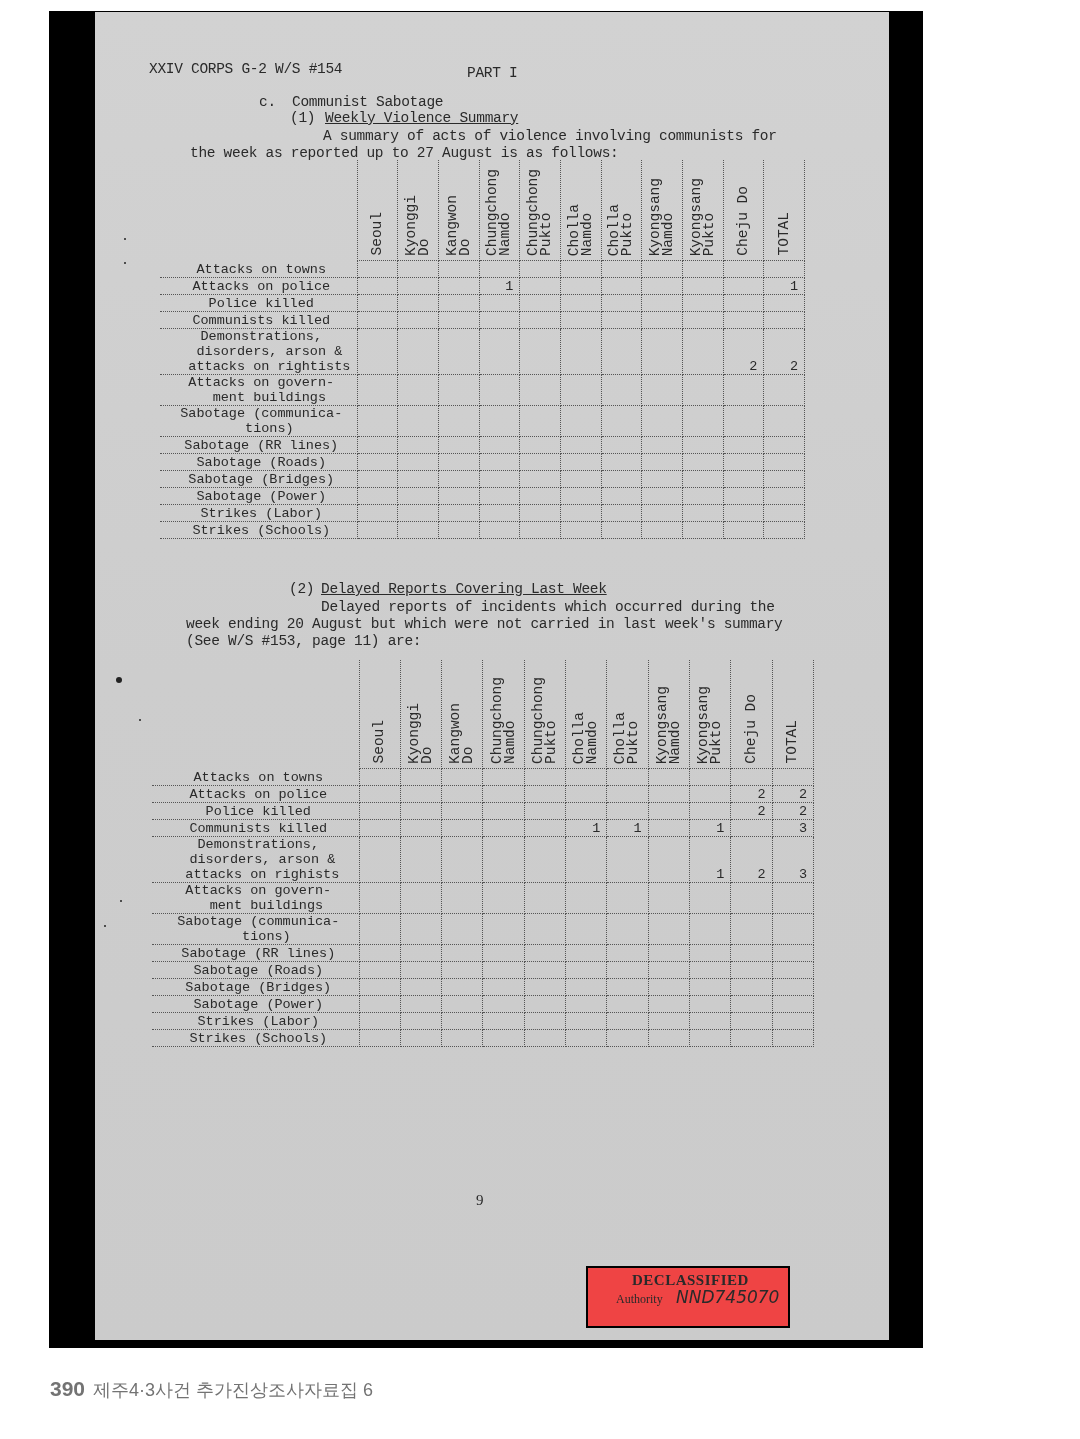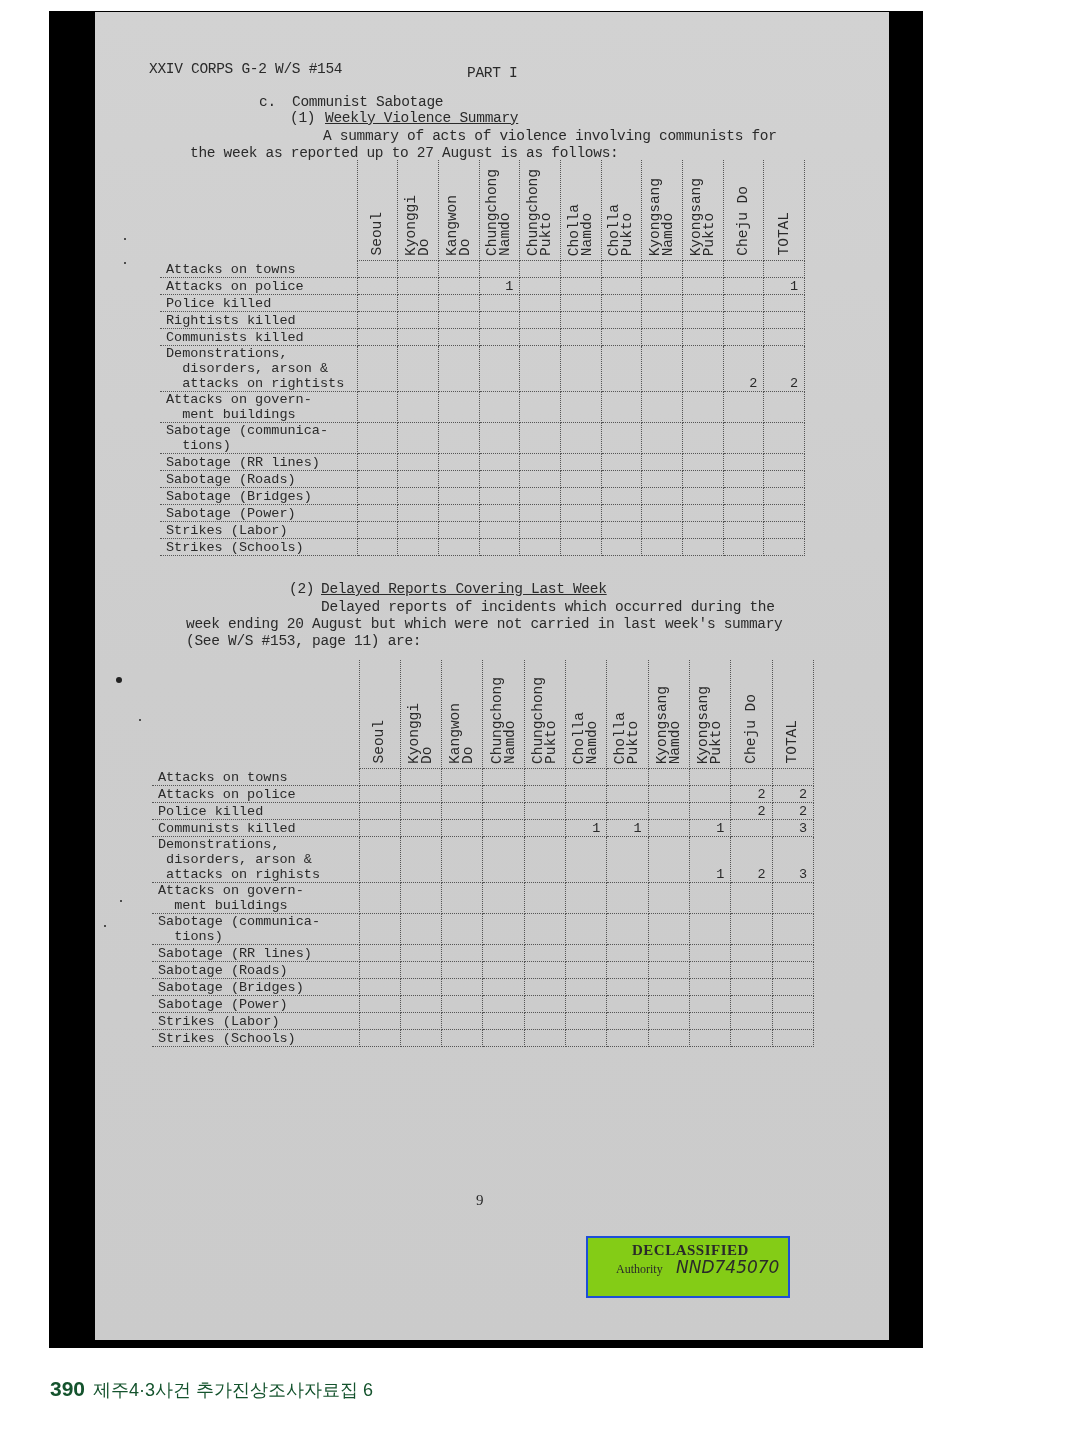--- a/index.html
+++ b/index.html
@@ -6,36 +6,36 @@
   body { width:1080px; height:1439px; background:#ffffff; position:relative; overflow:hidden;
          font-family:"Liberation Mono","DejaVu Sans Mono",monospace; color:#2a2a2a; }
   .frame { position:absolute; left:49px; top:11px; width:874px; height:1337px; background:#000; }
   .paper { position:absolute; left:95px; top:12px; width:794px; height:1328px;
            background:linear-gradient(180deg,#d2d2d2 0%,#cdcdcd 50%,#cbcbcb 100%); }
   .abs { position:absolute; white-space:pre; font-size:14.5px; line-height:16px; letter-spacing:-0.3px; }
   .u { text-decoration:underline; }
   table.grid { position:absolute; border-collapse:collapse; table-layout:fixed; font-size:13.5px; }
   table.grid td { border:1px dotted #555; padding:0; vertical-align:bottom; height:16px; line-height:15px; }
   table.grid td.lbl { border-left:none; border-top:none; border-right:1px dotted #555; padding-left:6px;
-                      white-space:pre; border-bottom:1px dotted #555; }
+                      white-space:pre; border-bottom:1px dotted #555;text-align:center; }
   table.grid td.hdr-blank { border:none; }
   table.grid td.num { text-align:right; padding-right:6px; }
   th.col { border-left:1px dotted #555; border-right:1px dotted #555; border-bottom:1px dotted #555; height:100px;
            vertical-align:bottom; padding:0; font-weight:normal; }
   .rot { writing-mode:vertical-rl; transform:rotate(180deg); font-size:14.5px; line-height:13px;
          text-align:left; white-space:pre; margin:0 auto 4px auto; }
-  .stamp { position:absolute; left:586px; top:1236px; width:200px; height:58px; background:#84cc16;
-           border:2px solid #1d4ed8; font-family:"Liberation Serif","DejaVu Serif",serif; }
+  .stamp { position:absolute; left:586px; top:1266px; width:200px; height:58px; background:#ef4444;
+           border:2px solid #000000; font-family:"Liberation Serif","DejaVu Serif",serif; }
   .stamp .t { position:absolute; left:44px; top:4px; font-weight:bold; font-size:15px; letter-spacing:0.5px; }
   .stamp .a { position:absolute; left:28px; top:22px; font-size:12px; }
   .stamp .h { position:absolute; left:88px; top:19px; font-size:17px; font-family:"DejaVu Sans",sans-serif;
               font-style:italic; }
   .pagenum { position:absolute; left:476px; top:1192px; font-size:15px; font-family:"Liberation Serif",serif; }
   .footer { position:absolute; left:50px; top:1377px; font-family:"Liberation Sans","DejaVu Sans",sans-serif;
-            color:#14532d; font-size:18px; }
+            color:#737373; font-size:18px; }
   .footer b { font-size:21px; margin-right:8px; }
   .dot { position:absolute; background:#222; border-radius:50%; }
 </style>
 </head>
 <body>
 
 <div class="frame"></div>
 <div class="paper"></div>
 
 <div class="abs" style="left:149px;top:61px;">XXIV CORPS G-2 W/S #154</div>
@@ -136,34 +136,20 @@
         <td class="num"></td>
         <td class="num"></td>
         <td class="num"></td>
         <td class="num"></td>
         <td class="num"></td>
         <td class="num"></td>
         <td class="num"></td>
         <td class="num"></td>
       </tr>
       <tr>
-        <td class="lbl">Rightists killed</td>
-        <td class="num"></td>
-        <td class="num"></td>
-        <td class="num"></td>
-        <td class="num"></td>
-        <td class="num"></td>
-        <td class="num"></td>
-        <td class="num"></td>
-        <td class="num"></td>
-        <td class="num"></td>
-        <td class="num"></td>
-        <td class="num"></td>
-      </tr>
-      <tr>
         <td class="lbl">Communists killed</td>
         <td class="num"></td>
         <td class="num"></td>
         <td class="num"></td>
         <td class="num"></td>
         <td class="num"></td>
         <td class="num"></td>
         <td class="num"></td>
         <td class="num"></td>
         <td class="num"></td>

